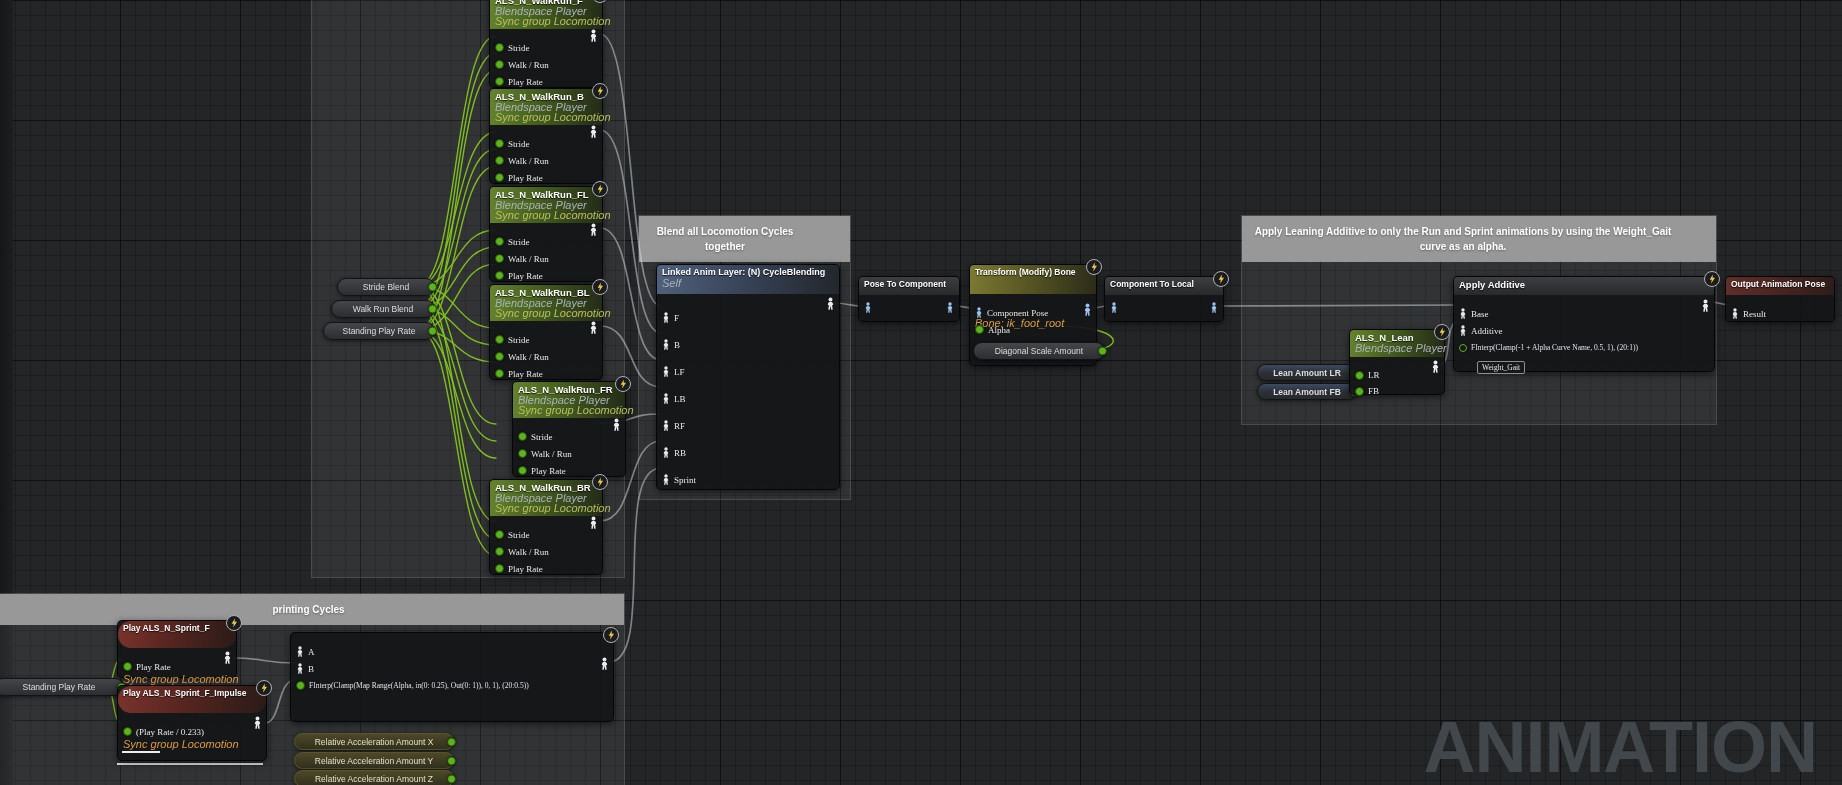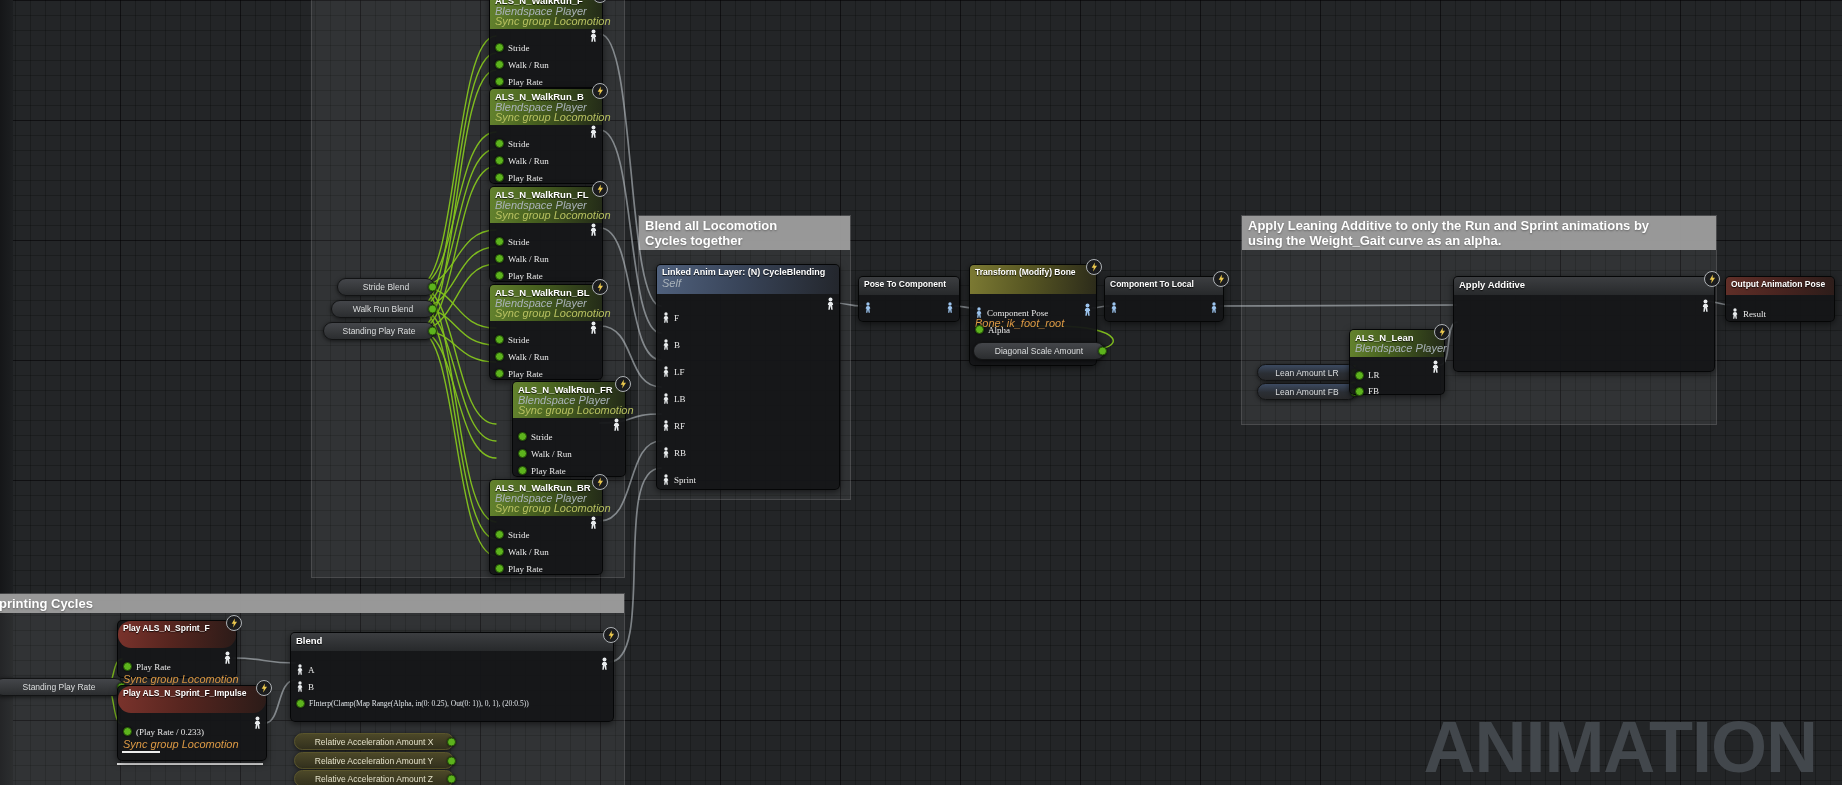--- a/index.html
+++ b/index.html
@@ -9,21 +9,21 @@
     background-image:
       linear-gradient(rgba(0,0,0,.22) 1px, transparent 1px),
       linear-gradient(90deg, rgba(0,0,0,.22) 1px, transparent 1px),
       linear-gradient(rgba(0,0,0,.42) 1px, transparent 1px),
       linear-gradient(90deg, rgba(0,0,0,.42) 1px, transparent 1px);
     background-size:15px 15px,15px 15px,120px 120px,120px 120px;}
   .edge{position:absolute;left:0;top:0;width:13px;height:100%;background:linear-gradient(90deg,#151618,#1d1f21);z-index:1;}
 
   
   .comment{position:absolute;background:rgba(255,255,255,.065);border:1px solid rgba(255,255,255,.12);z-index:1;}
-  .comment .bar{background:rgba(158,158,158,.95);color:#fff;font-weight:bold;font-size:13px;line-height:15px;padding:2px 6px;text-shadow:0 1px 2px rgba(0,0,0,.35);}
+  .comment .bar{background:rgba(158,158,158,.95);color:#fff;font-weight:bold;font-size:10px;line-height:15px;padding:8px 6px;text-shadow:0 1px 2px rgba(0,0,0,.35);text-align:center;}
 
   
   #wires{position:absolute;left:0;top:0;z-index:2;pointer-events:none;}
 
   
   .node{position:absolute;background:rgba(20,21,23,.94);border:1px solid rgba(0,0,0,.7);border-radius:5px;
         box-shadow:0 2px 7px rgba(0,0,0,.55);z-index:4;}
   .n-hd{padding:2px 5px 1px;border-radius:4px 4px 0 0;}
   .t{font-size:9.5px;font-weight:bold;color:#fff;white-space:nowrap;text-shadow:0 1px 1px rgba(0,0,0,.8);line-height:11px;}
   .t.small{font-size:8.5px;}
@@ -51,21 +51,21 @@
 
   .fast{position:absolute;top:-6px;right:-6px;width:14px;height:14px;border-radius:50%;
         background:#1b1c1e;border:1px solid #aeb2b6;display:flex;align-items:center;justify-content:center;z-index:5;}
   .fast svg{width:7px;height:10px;color:#ecc94e;display:block;}
 
   
   .pill{position:absolute;z-index:4;display:flex;align-items:center;justify-content:center;
         background:linear-gradient(180deg,#44464a,#2b2d2f);border:1px solid #121314;border-radius:9px;
         font-size:8.5px;color:#dcdedf;white-space:nowrap;box-shadow:0 1px 4px rgba(0,0,0,.6);padding:0 8px;}
   .pill .odot{position:absolute;right:-3px;top:50%;transform:translateY(-50%);}
-  .pill.blue{background:linear-gradient(180deg,#3c4a61,#2b2f35 55%,#28292b);}
+  .pill.blue{background:linear-gradient(180deg,#3c4a61,#2b2f35 55%,#28292b);font-weight:bold;}
   .pill.olive{background:linear-gradient(180deg,#4c4828,#32301d);border-color:#5a552b;color:#e5e2ca;}
 
   .curvebox{margin:1px 0 0 18px;display:inline-block;border:1px solid #8b9095;background:#17181a;
             color:#e8e8e8;font-size:7.5px;padding:0 4px;line-height:11px;border-radius:2px;}
   .progress{position:absolute;left:4px;bottom:7px;height:2px;width:38px;background:#ececec;}
   .progress-ext{position:absolute;height:2px;background:#e9e9e9;z-index:3;}
 
   .watermark{position:absolute;right:25px;bottom:2px;font-size:72px;font-weight:bold;letter-spacing:-1px;
              color:#42474c;z-index:1;line-height:1;}
 </style>
@@ -486,20 +486,39 @@
         <svg viewBox="0 0 10 13">
           <use href="#sym-bolt"></use>
         </svg>
       </div>
   </div>
 
   <div class="node" style="left:1453px;top:276px;width:260px;height:94px">
     <div class="n-hd hd-plain" style="height:15px">
       <div class="t">Apply Additive</div>
     </div>
+    <div class="pins">
+      <div class="pin">
+          <svg class="person sm" viewBox="0 0 12 17">
+            <use href="#sym-person"></use>
+          </svg>
+          <span class="lbl">Base</span>
+        </div>
+      <div class="pin">
+          <svg class="person sm" viewBox="0 0 12 17">
+            <use href="#sym-person"></use>
+          </svg>
+          <span class="lbl">Additive</span>
+        </div>
+      <div class="pin">
+          <span class="dot hollow"></span>
+          <span class="tiny">FInterp(Clamp(-1 + Alpha Curve Name, 0.5, 1), (20:1))</span>
+        </div>
+      <div style="padding-left:5px"><span class="curvebox">Weight_Gait</span></div>
+    </div>
     <svg class="person out-pose" style="top:22px" viewBox="0 0 12 17">
         <use href="#sym-person"></use>
       </svg>
     <div class="fast">
         <svg viewBox="0 0 10 13">
           <use href="#sym-bolt"></use>
         </svg>
       </div>
   </div>
 
@@ -560,23 +579,20 @@
     <div class="progress"></div>
     <div class="fast">
         <svg viewBox="0 0 10 13">
           <use href="#sym-bolt"></use>
         </svg>
       </div>
   </div>
   <div class="progress-ext" style="left:117px;top:763px;width:146px"></div>
 
   <div class="node" style="left:290px;top:632px;width:322px;height:88px">
-    <div class="n-hd hd-plain" style="height:15px">
-      <div class="t">Blend</div>
-    </div>
     <div class="pins">
       <div class="pin">
           <svg class="person sm" viewBox="0 0 12 17">
             <use href="#sym-person"></use>
           </svg>
           <span class="lbl">A</span>
         </div>
       <div class="pin">
           <svg class="person sm" viewBox="0 0 12 17">
             <use href="#sym-person"></use>

